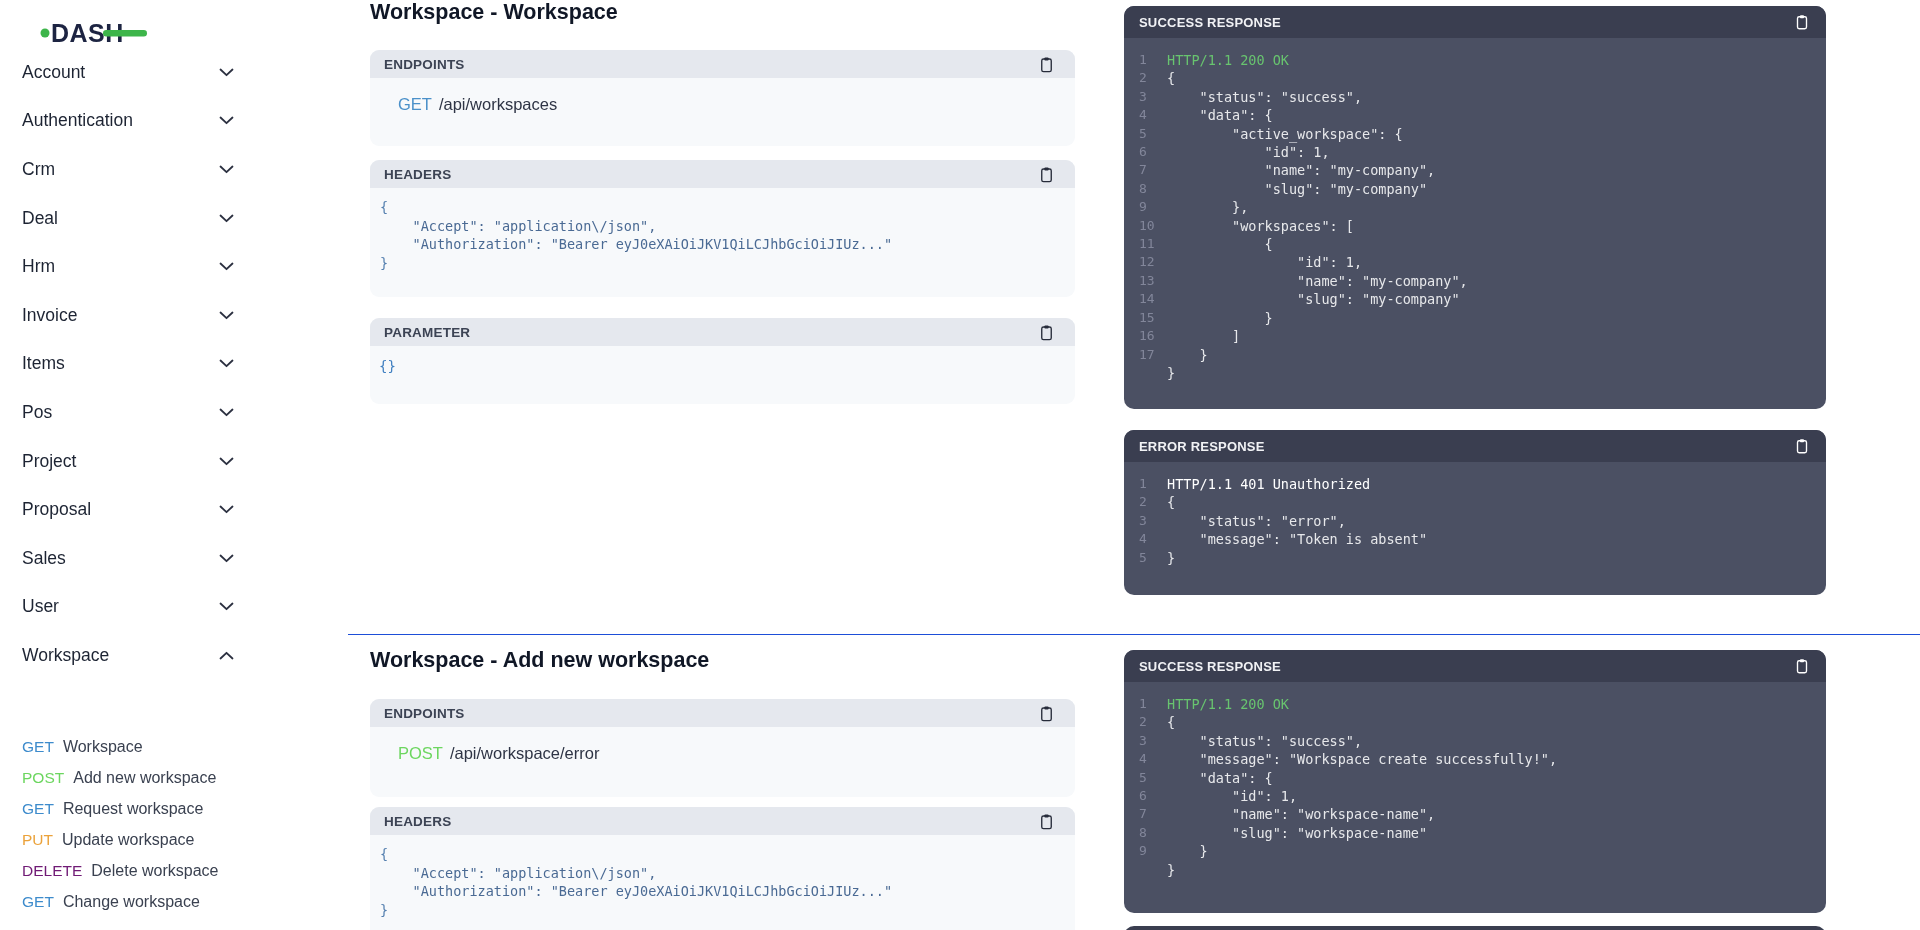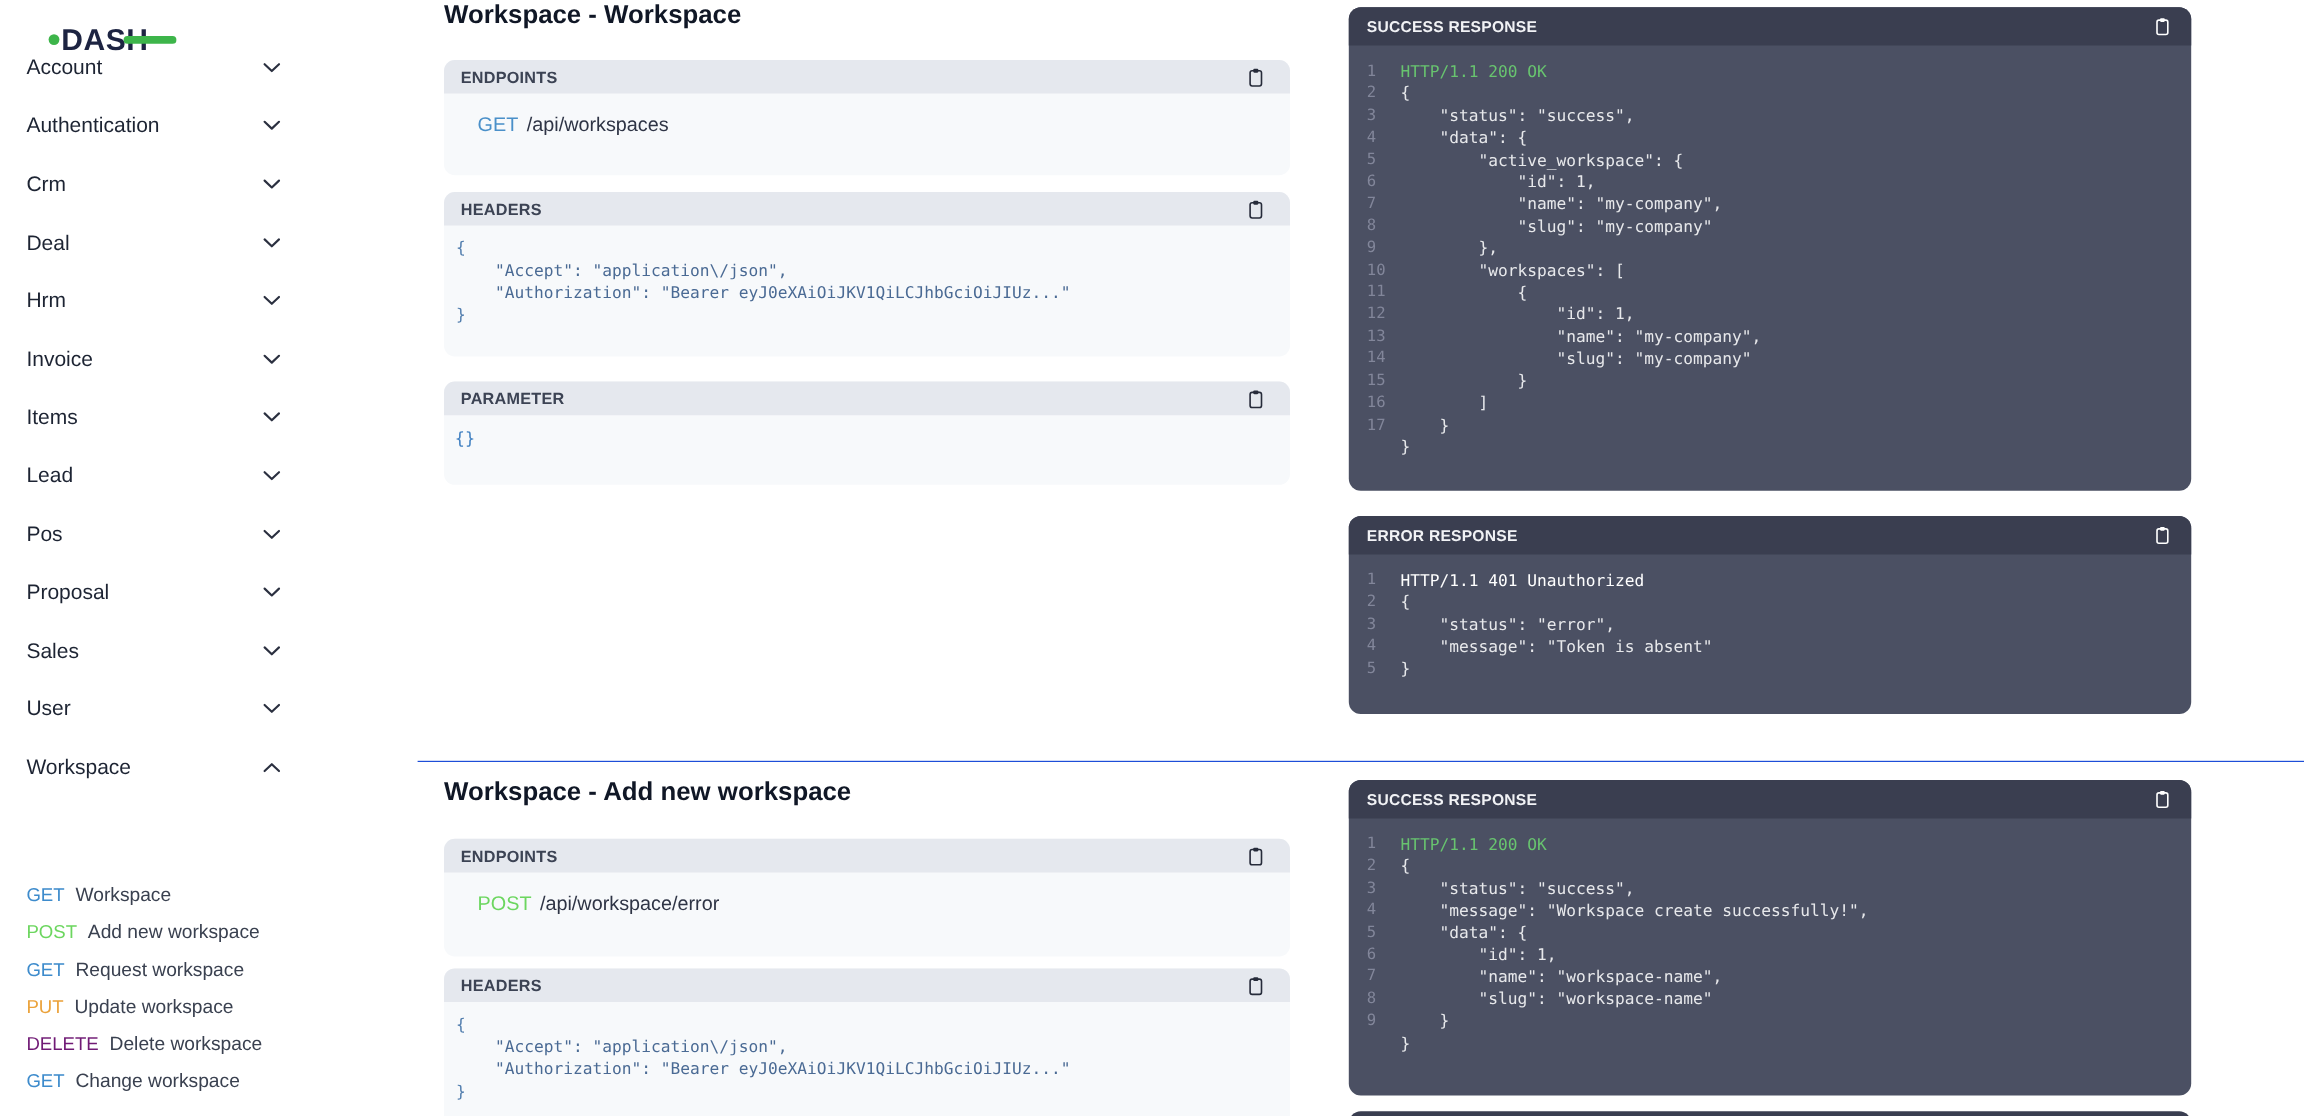--- a/index.html
+++ b/index.html
@@ -4,21 +4,21 @@
 <style>
   html,body{margin:0;padding:0;}
   body{
     width:1920px;height:930px;overflow:hidden;position:relative;
     background:#ffffff;font-family:"Liberation Sans",sans-serif;
     -webkit-font-smoothing:antialiased;
   }
   
   .sidebar{position:absolute;left:0;top:0;width:310px;height:930px;}
   .logo{position:absolute;left:40px;top:16px;width:110px;height:34px;}
-  .nav{position:absolute;left:22px;top:32px;width:212px;}
+  .nav{position:absolute;left:22px;top:48px;width:212px;}
   .nav-item{height:48.6px;display:flex;align-items:center;justify-content:space-between;
     font-size:17.5px;color:#1d2433;cursor:pointer;}
   .nav-item .chev{color:#2b3040;flex:none;}
   .nav-item.expanded .chev{transform:rotate(180deg);}
   .sub-list{position:absolute;left:22px;top:731px;width:250px;}
   .sub-item{height:31px;display:flex;align-items:center;font-size:16px;color:#3a4150;cursor:pointer;}
   .sub-item .method{margin-right:9px;font-size:15.5px;}
   .GET{color:#3d8bcc;}
   .POST{color:#6cd65f;}
   .PUT{color:#eba23a;}
@@ -129,34 +129,34 @@
         </svg>
       </div>
 
       <div class="nav-item collapsed">
         <span>Items</span>
         <svg class="chev" width="15" height="9" viewBox="0 0 15 9">
           <path d="M1.5 1.5 L7.5 7.2 L13.5 1.5" fill="none" stroke="currentColor" stroke-width="1.8" stroke-linecap="round" stroke-linejoin="round"></path>
         </svg>
       </div>
 
-      <div class="nav-item collapsed">
-        <span>Lead</span>
-        <svg class="chev" width="15" height="9" viewBox="0 0 15 9">
-          <path d="M1.5 1.5 L7.5 7.2 L13.5 1.5" fill="none" stroke="currentColor" stroke-width="1.8" stroke-linecap="round" stroke-linejoin="round"></path>
-        </svg>
-      </div>
 
       <div class="nav-item collapsed">
         <span>Pos</span>
         <svg class="chev" width="15" height="9" viewBox="0 0 15 9">
           <path d="M1.5 1.5 L7.5 7.2 L13.5 1.5" fill="none" stroke="currentColor" stroke-width="1.8" stroke-linecap="round" stroke-linejoin="round"></path>
         </svg>
       </div>
 
+      <div class="nav-item collapsed">
+        <span>Project</span>
+        <svg class="chev" width="15" height="9" viewBox="0 0 15 9">
+          <path d="M1.5 1.5 L7.5 7.2 L13.5 1.5" fill="none" stroke="currentColor" stroke-width="1.8" stroke-linecap="round" stroke-linejoin="round"></path>
+        </svg>
+      </div>
 
       <div class="nav-item collapsed">
         <span>Proposal</span>
         <svg class="chev" width="15" height="9" viewBox="0 0 15 9">
           <path d="M1.5 1.5 L7.5 7.2 L13.5 1.5" fill="none" stroke="currentColor" stroke-width="1.8" stroke-linecap="round" stroke-linejoin="round"></path>
         </svg>
       </div>
 
       <div class="nav-item collapsed">
         <span>Sales</span>

